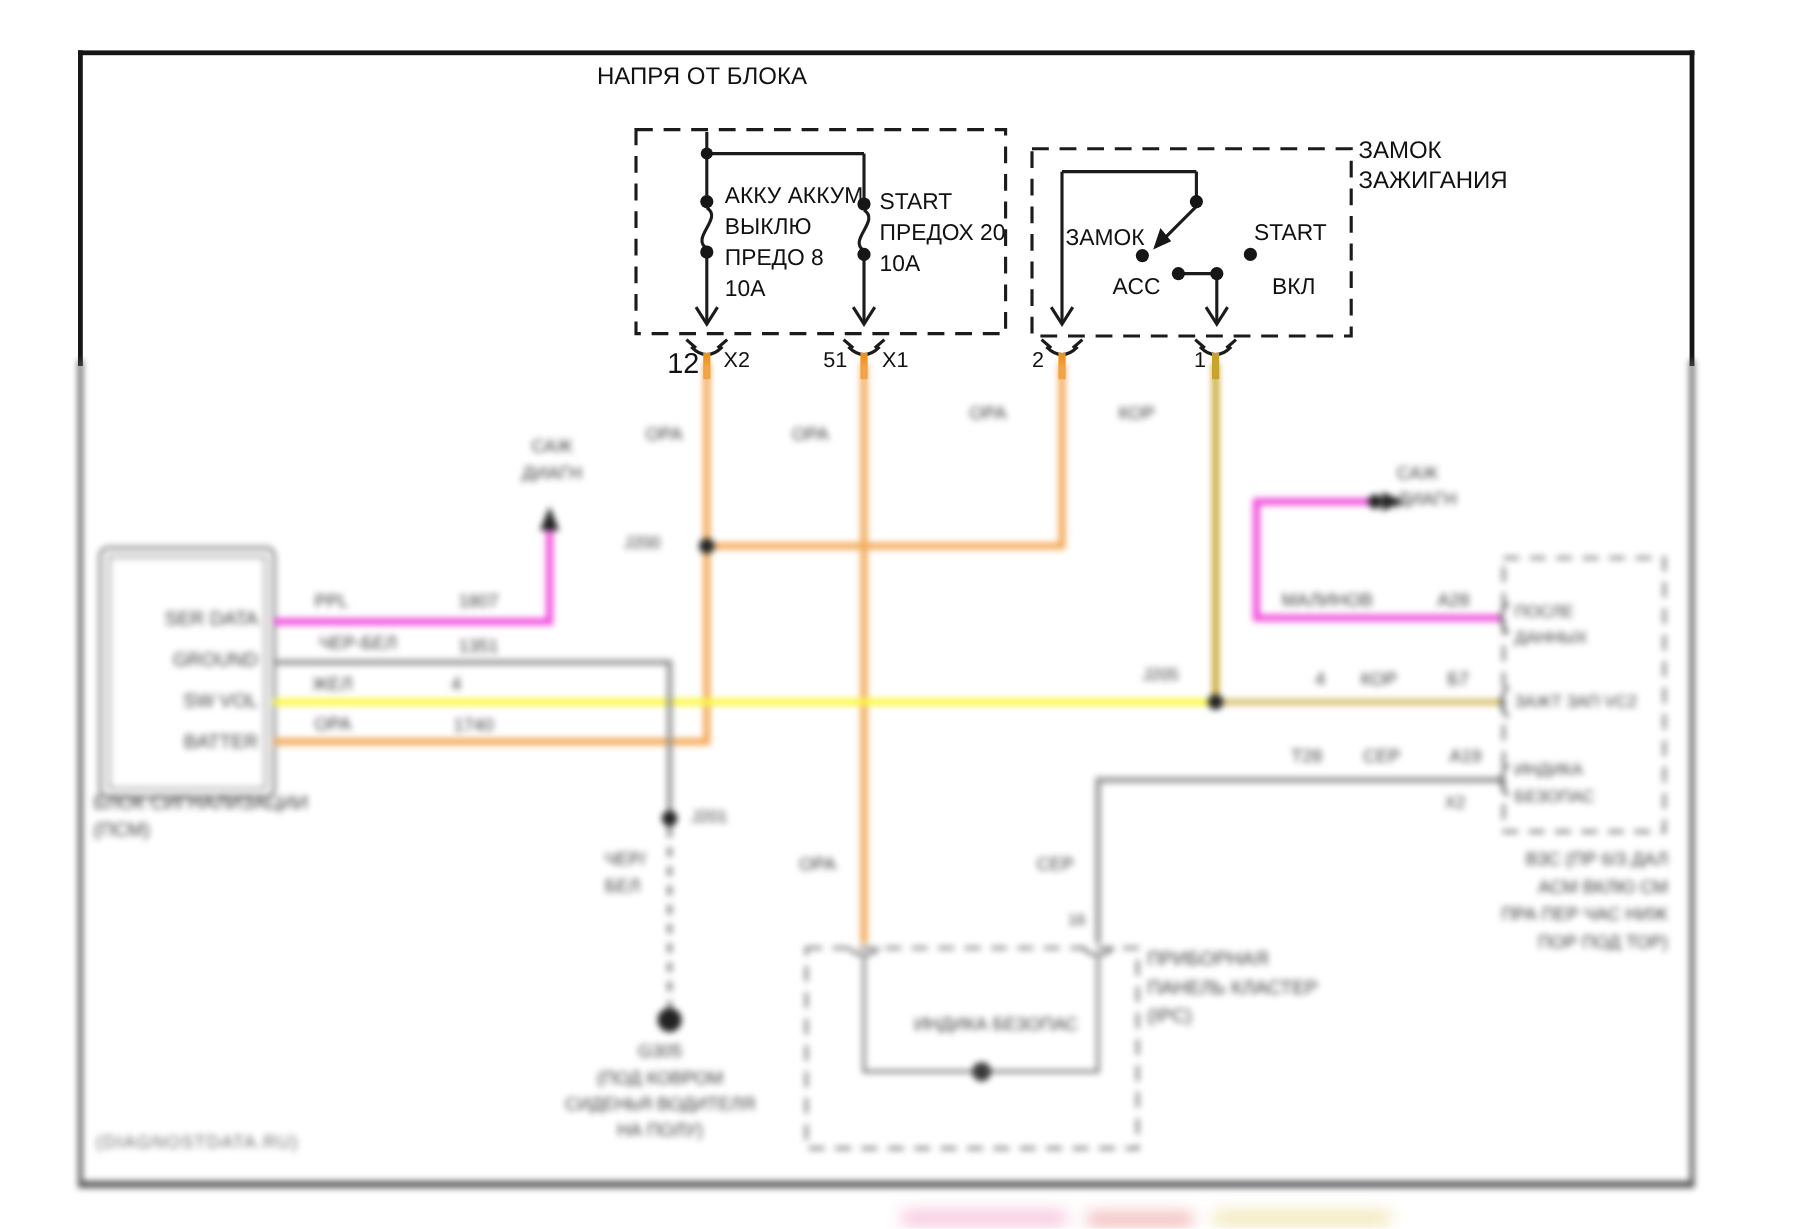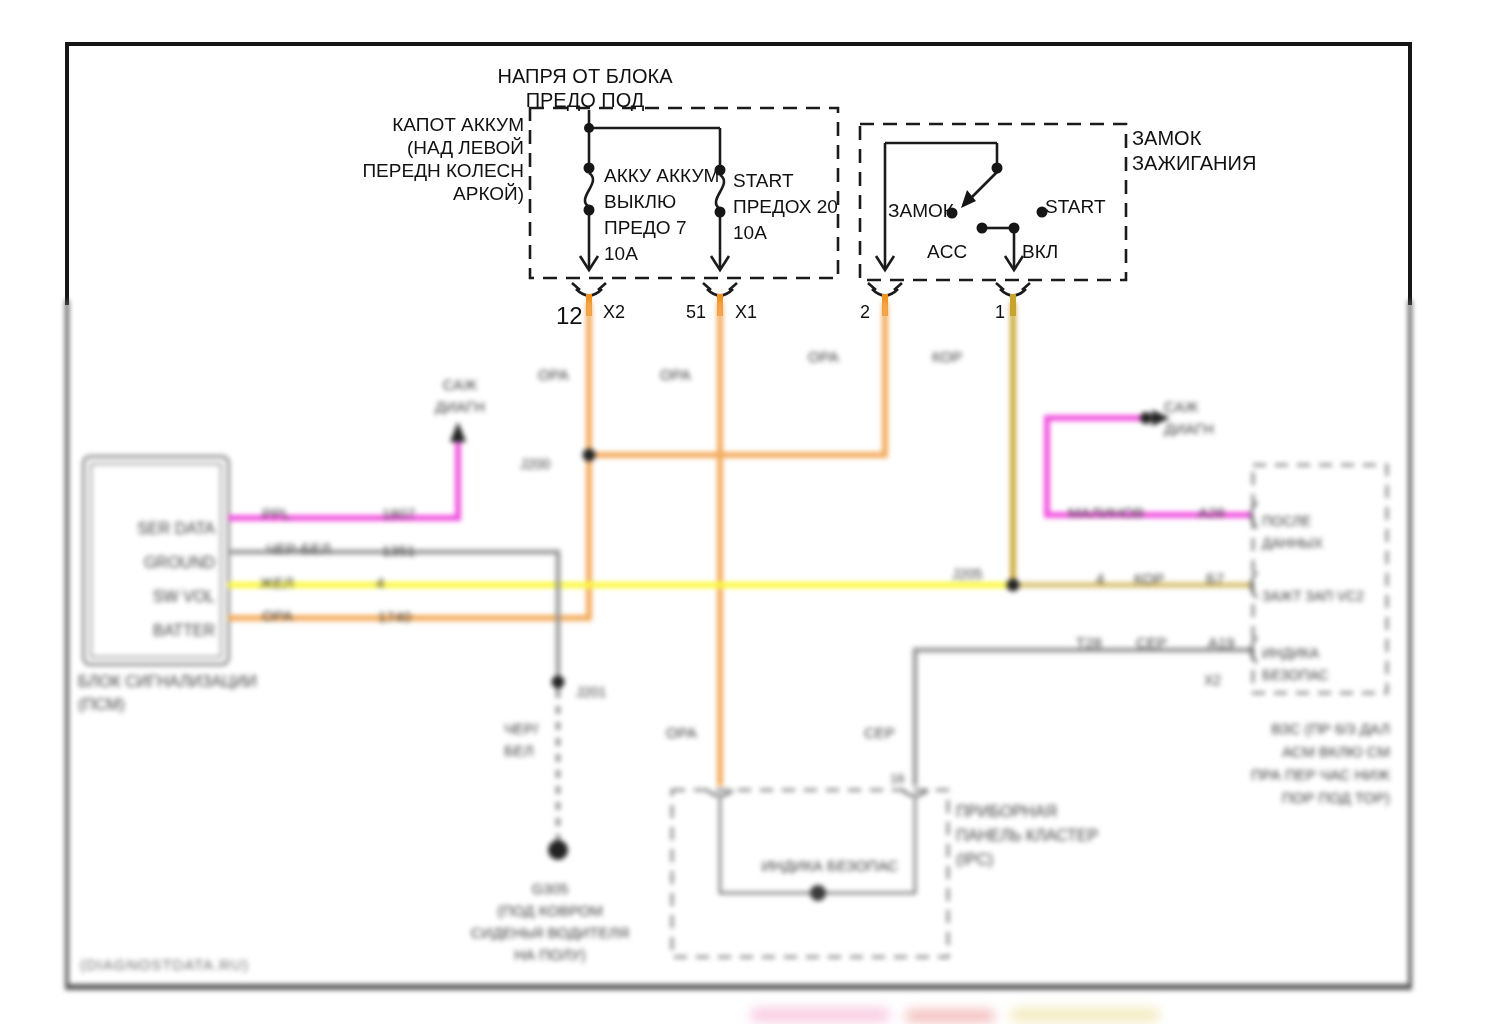--- a/index.html
+++ b/index.html
@@ -1,18 +1,18 @@
 <!DOCTYPE html>
 <html style="--orange: #f3ac5e; --orange-bright: #f0921e; --pink: #f155de; --yellow: #fbf83f; --tan: #d8c272; --olive: #c7a42e; --gray-wire: #959595; --line: #1b1b1b; --blur-line: #757575;"><head>
 <meta charset="utf-8">
 <style>
   html,body{margin:0;padding:0;background:#fff;}
   .canvas{position:relative;width:1500px;height:1024px;background:#fff;overflow:hidden;
           font-family:"Liberation Sans", sans-serif;color:#111;}
-  .t{position:absolute;white-space:nowrap;font-size:19px;line-height:1.15;color:#111;margin-top:12px;}
+  .t{position:absolute;white-space:nowrap;font-size:19px;line-height:1.15;color:#111;}
   .blk span{display:block;}
   .center{text-align:center;}
   .right{text-align:right;}
   
   .b{position:absolute;background:#161616;}
   
   .blur{position:absolute;left:0;top:0;width:1500px;height:1024px;filter:blur(2.5px);}
   .blur .t{color:#3f3f3f;font-size:15px;}
   .bb{position:absolute;background:#5c5c5c;}
   .bcm-box{position:absolute;left:82px;top:455px;width:142px;height:205px;
@@ -27,34 +27,27 @@
 <div class="canvas">
 
   <div>
     <div class="b" style="left:65px;top:42px;width:1347px;height:4px;"></div>
     <div class="b" style="left:65px;top:42px;width:4px;height:263px;"></div>
     <div class="b" style="left:1408px;top:42px;width:4px;height:263px;"></div>
   </div>
 
   <div class="t blk center" style="left:425px;top:52px;width:320px;font-size:20px;line-height:24px;">
     <span>НАПРЯ ОТ БЛОКА</span>
-    <span>ПРЕДО ПОД</span>
-  </div>
-
-  <div class="t blk right" style="left:322px;top:101px;width:202px;line-height:23px;">
-    <span>КАПОТ АККУМ</span>
-    <span>(НАД ЛЕВОЙ</span>
-    <span>ПЕРЕДН КОЛЕСН</span>
-    <span>АРКОЙ)</span>
-  </div>
+  </div>
+
 
   <div class="t blk" style="left:604px;top:151px;line-height:26px;">
     <span>АККУ АККУМ</span>
     <span>ВЫКЛЮ</span>
-    <span>ПРЕДО 7</span>
+    <span>ПРЕДО 8</span>
     <span>10А</span>
   </div>
   <div class="t blk" style="left:733px;top:156px;line-height:26px;">
     <span>START</span>
     <span>ПРЕДОХ 20</span>
     <span>10А</span>
   </div>
 
   <span class="t" style="left:556px;top:290px;font-size:24px;">12</span>
   <span class="t" style="left:603px;top:290px;font-size:18px;">X2</span>
@@ -63,21 +56,21 @@
   <span class="t" style="left:860px;top:290px;font-size:18px;">2</span>
   <span class="t" style="left:995px;top:290px;font-size:18px;">1</span>
 
   <div class="t blk" style="left:1132px;top:114px;font-size:20px;line-height:25px;">
     <span>ЗАМОК</span>
     <span>ЗАЖИГАНИЯ</span>
   </div>
   <span class="t" style="left:888px;top:188px;">ЗАМОК</span>
   <span class="t" style="left:1045px;top:184px;">START</span>
   <span class="t" style="left:927px;top:229px;">ACC</span>
-  <span class="t" style="left:1022px;top:229px;">ВКЛ</span>
+  <span class="t" style="left:1060px;top:229px;">ВКЛ</span>
 
   <svg width="1500" height="340" viewBox="0 0 1500 340">
 
     <rect x="530" y="108" width="308" height="170" fill="none" stroke="#1b1b1b" stroke-width="2.6" stroke-dasharray="14 9"></rect>
     <rect x="860" y="124" width="266" height="156" fill="none" stroke="#1b1b1b" stroke-width="2.6" stroke-dasharray="14 9"></rect>
     <g stroke="#1b1b1b" stroke-width="2.6" fill="none">
       <path d="M589,110 L589,163"></path>
       <path d="M589,128 L720,128"></path>
       <path d="M720,128 L720,165"></path>
       <path d="M589,173 C603,182 575,198 589,207"></path>

